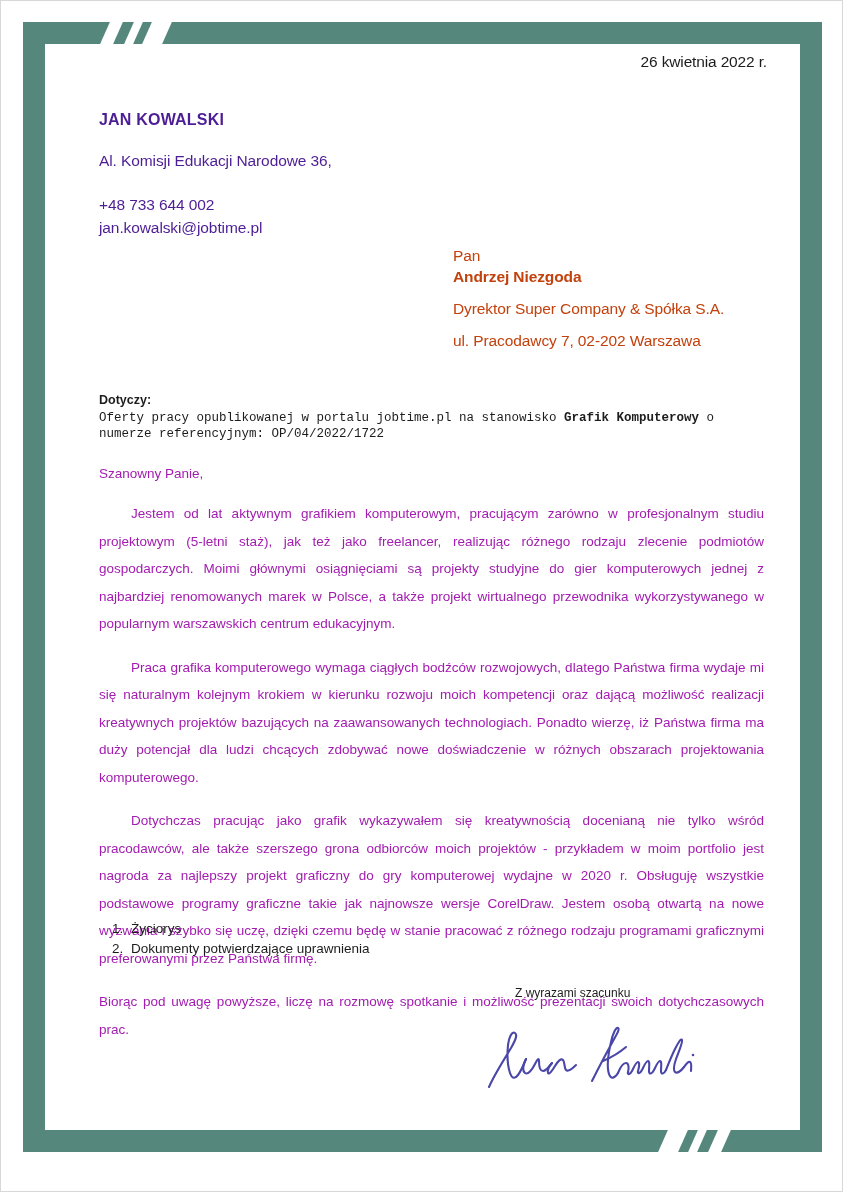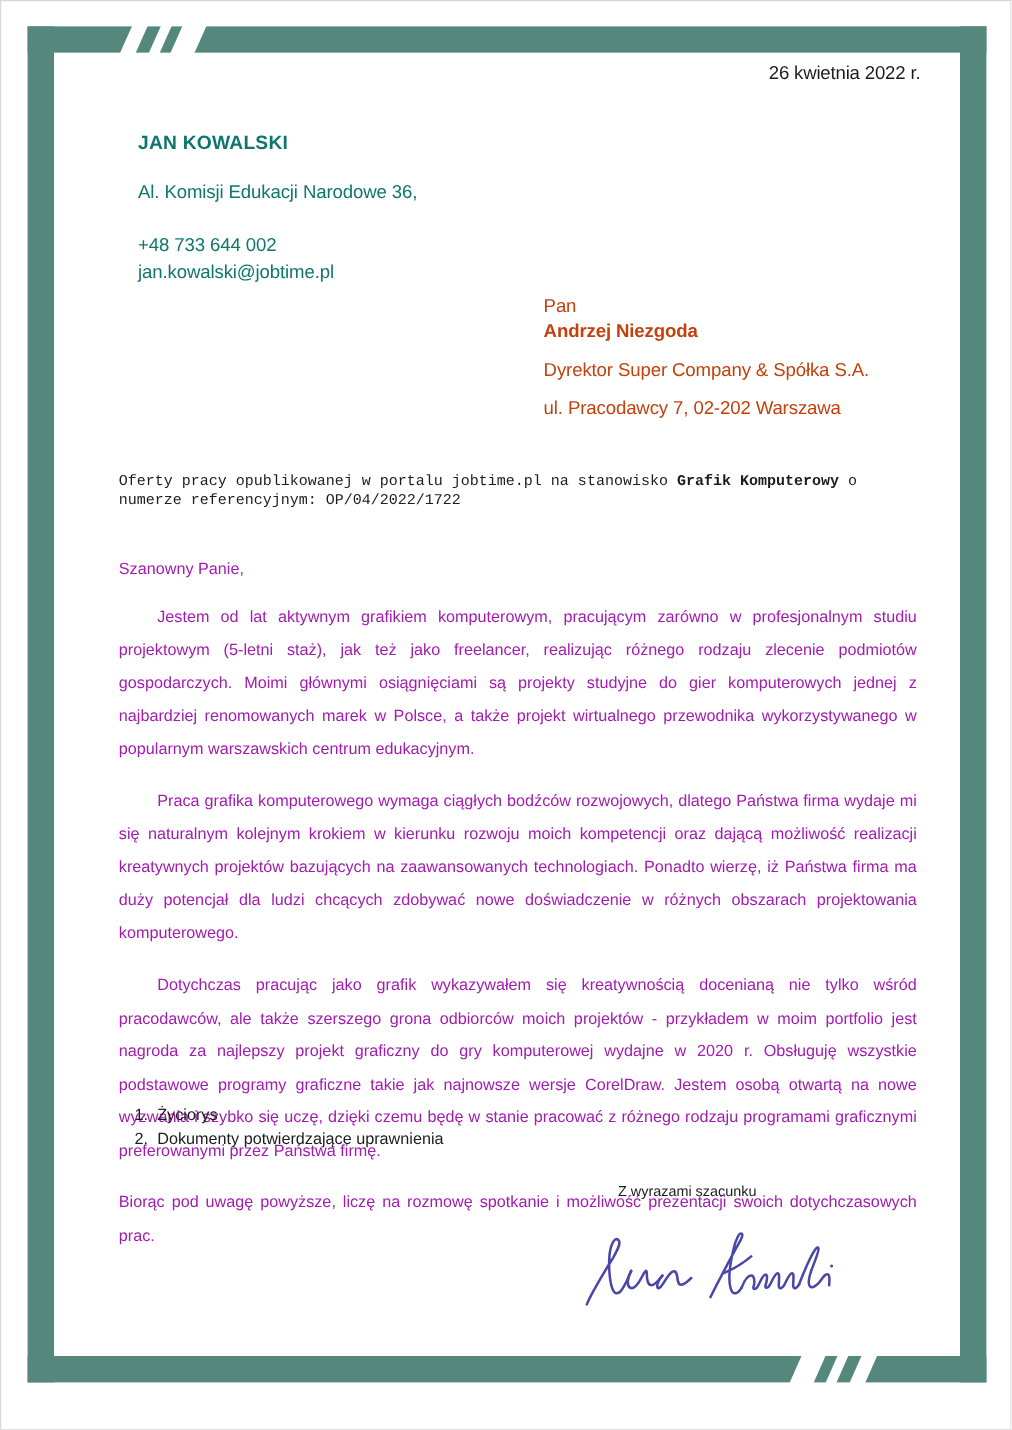--- a/index.html
+++ b/index.html
@@ -70,23 +70,23 @@
     position: absolute;
     right: 77px;
     top: 52px;
     font-size: 15.5px;
     color: #1c1c1c;
     letter-spacing: -0.15px;
   }
 
   .sender {
     position: absolute;
-    left: 114px;
+    left: 98px;
     top: 110px;
-    color: #0f766e;
+    color: #4c1d95;
   }
   .sender-name {
     font-size: 16px;
     font-weight: bold;
     letter-spacing: 0.2px;
     margin-bottom: 20px;
   }
   .sender-address {
     font-size: 15.5px;
     line-height: 23px;
@@ -237,20 +237,21 @@
     </div>
 
     <div class="recipient">
       <div class="recipient-salutation">Pan</div>
       <div class="recipient-name">Andrzej Niezgoda</div>
       <div class="recipient-company">Dyrektor Super Company &amp; Spółka S.A.</div>
       <div class="recipient-address">ul. Pracodawcy 7, 02-202 Warszawa</div>
     </div>
 
     <div class="subject">
+      <div class="subject-label">Dotyczy:</div>
       <div class="subject-text"><span>Oferty pracy opublikowanej w portalu jobtime.pl na stanowisko </span><b>Grafik Komputerowy</b><span> o numerze referencyjnym: OP/04/2022/1722</span></div>
     </div>
 
     <div class="body">
       <div class="salutation">Szanowny Panie,</div>
       <p class="para">Jestem od lat aktywnym grafikiem komputerowym, pracującym zarówno w profesjonalnym studiu projektowym (5-letni staż), jak też jako freelancer, realizując różnego rodzaju zlecenie podmiotów gospodarczych. Moimi głównymi osiągnięciami są projekty studyjne do gier komputerowych jednej z najbardziej renomowanych marek w Polsce, a także projekt wirtualnego przewodnika wykorzystywanego w popularnym warszawskich centrum edukacyjnym.</p>
       <p class="para">Praca grafika komputerowego wymaga ciągłych bodźców rozwojowych, dlatego Państwa firma wydaje mi się naturalnym kolejnym krokiem w kierunku rozwoju moich kompetencji oraz dającą możliwość realizacji kreatywnych projektów bazujących na zaawansowanych technologiach. Ponadto wierzę, iż Państwa firma ma duży potencjał dla ludzi chcących zdobywać nowe doświadczenie w różnych obszarach projektowania komputerowego.</p>
       <p class="para">Dotychczas pracując jako grafik wykazywałem się kreatywnością docenianą nie tylko wśród pracodawców, ale także szerszego grona odbiorców moich projektów - przykładem w moim portfolio jest nagroda za najlepszy projekt graficzny do gry komputerowej wydajne w 2020 r. Obsługuję wszystkie podstawowe programy graficzne takie jak najnowsze wersje CorelDraw. Jestem osobą otwartą na nowe wyzwania i szybko się uczę, dzięki czemu będę w stanie pracować z różnego rodzaju programami graficznymi preferowanymi przez Państwa firmę.</p>
       <p class="para no-indent">Biorąc pod uwagę powyższe, liczę na rozmowę spotkanie i możliwość prezentacji swoich dotychczasowych prac.</p>
     </div>

